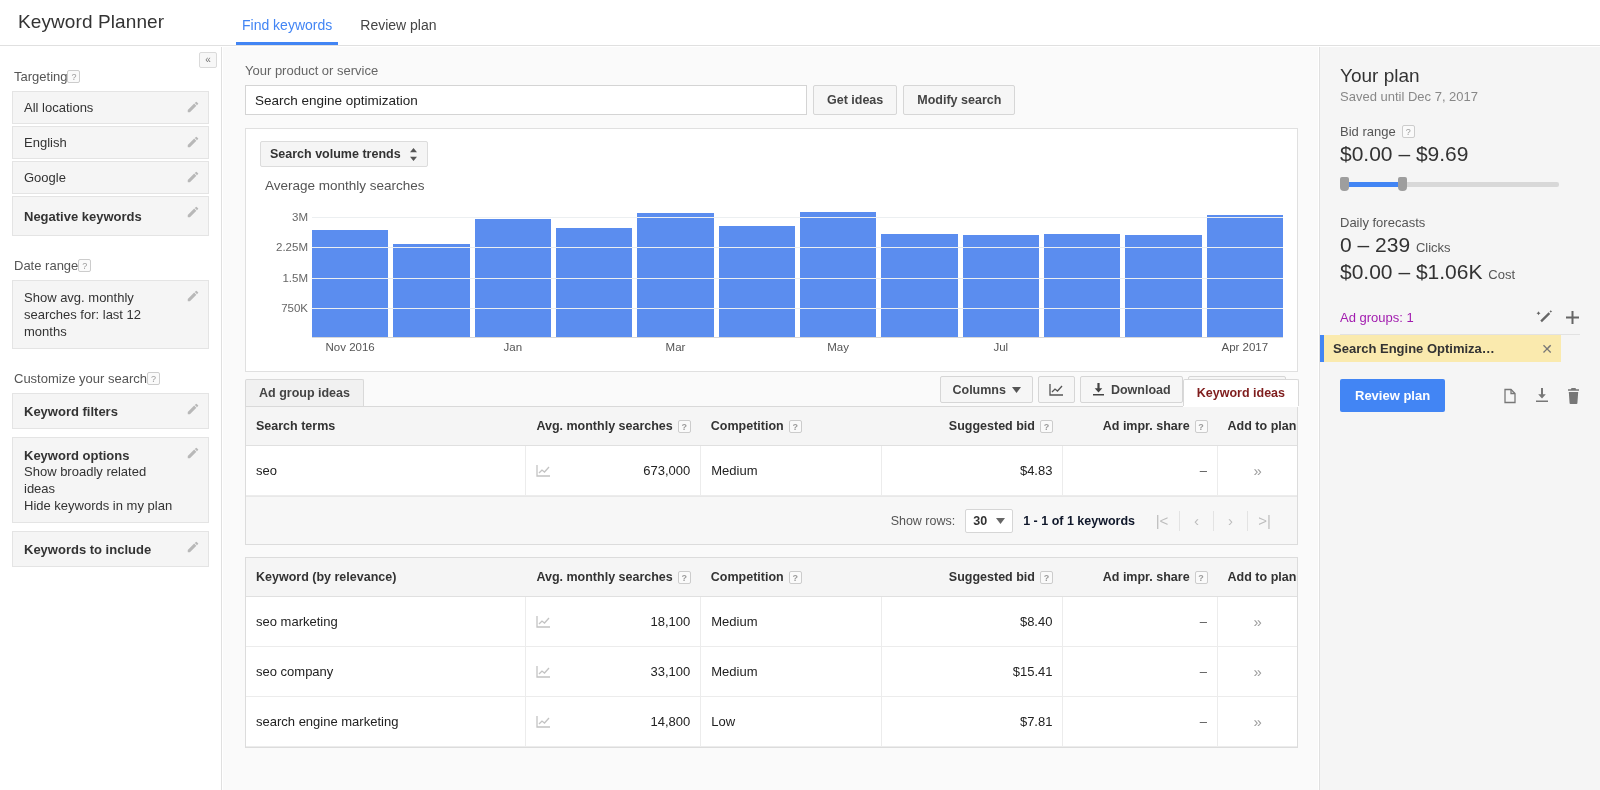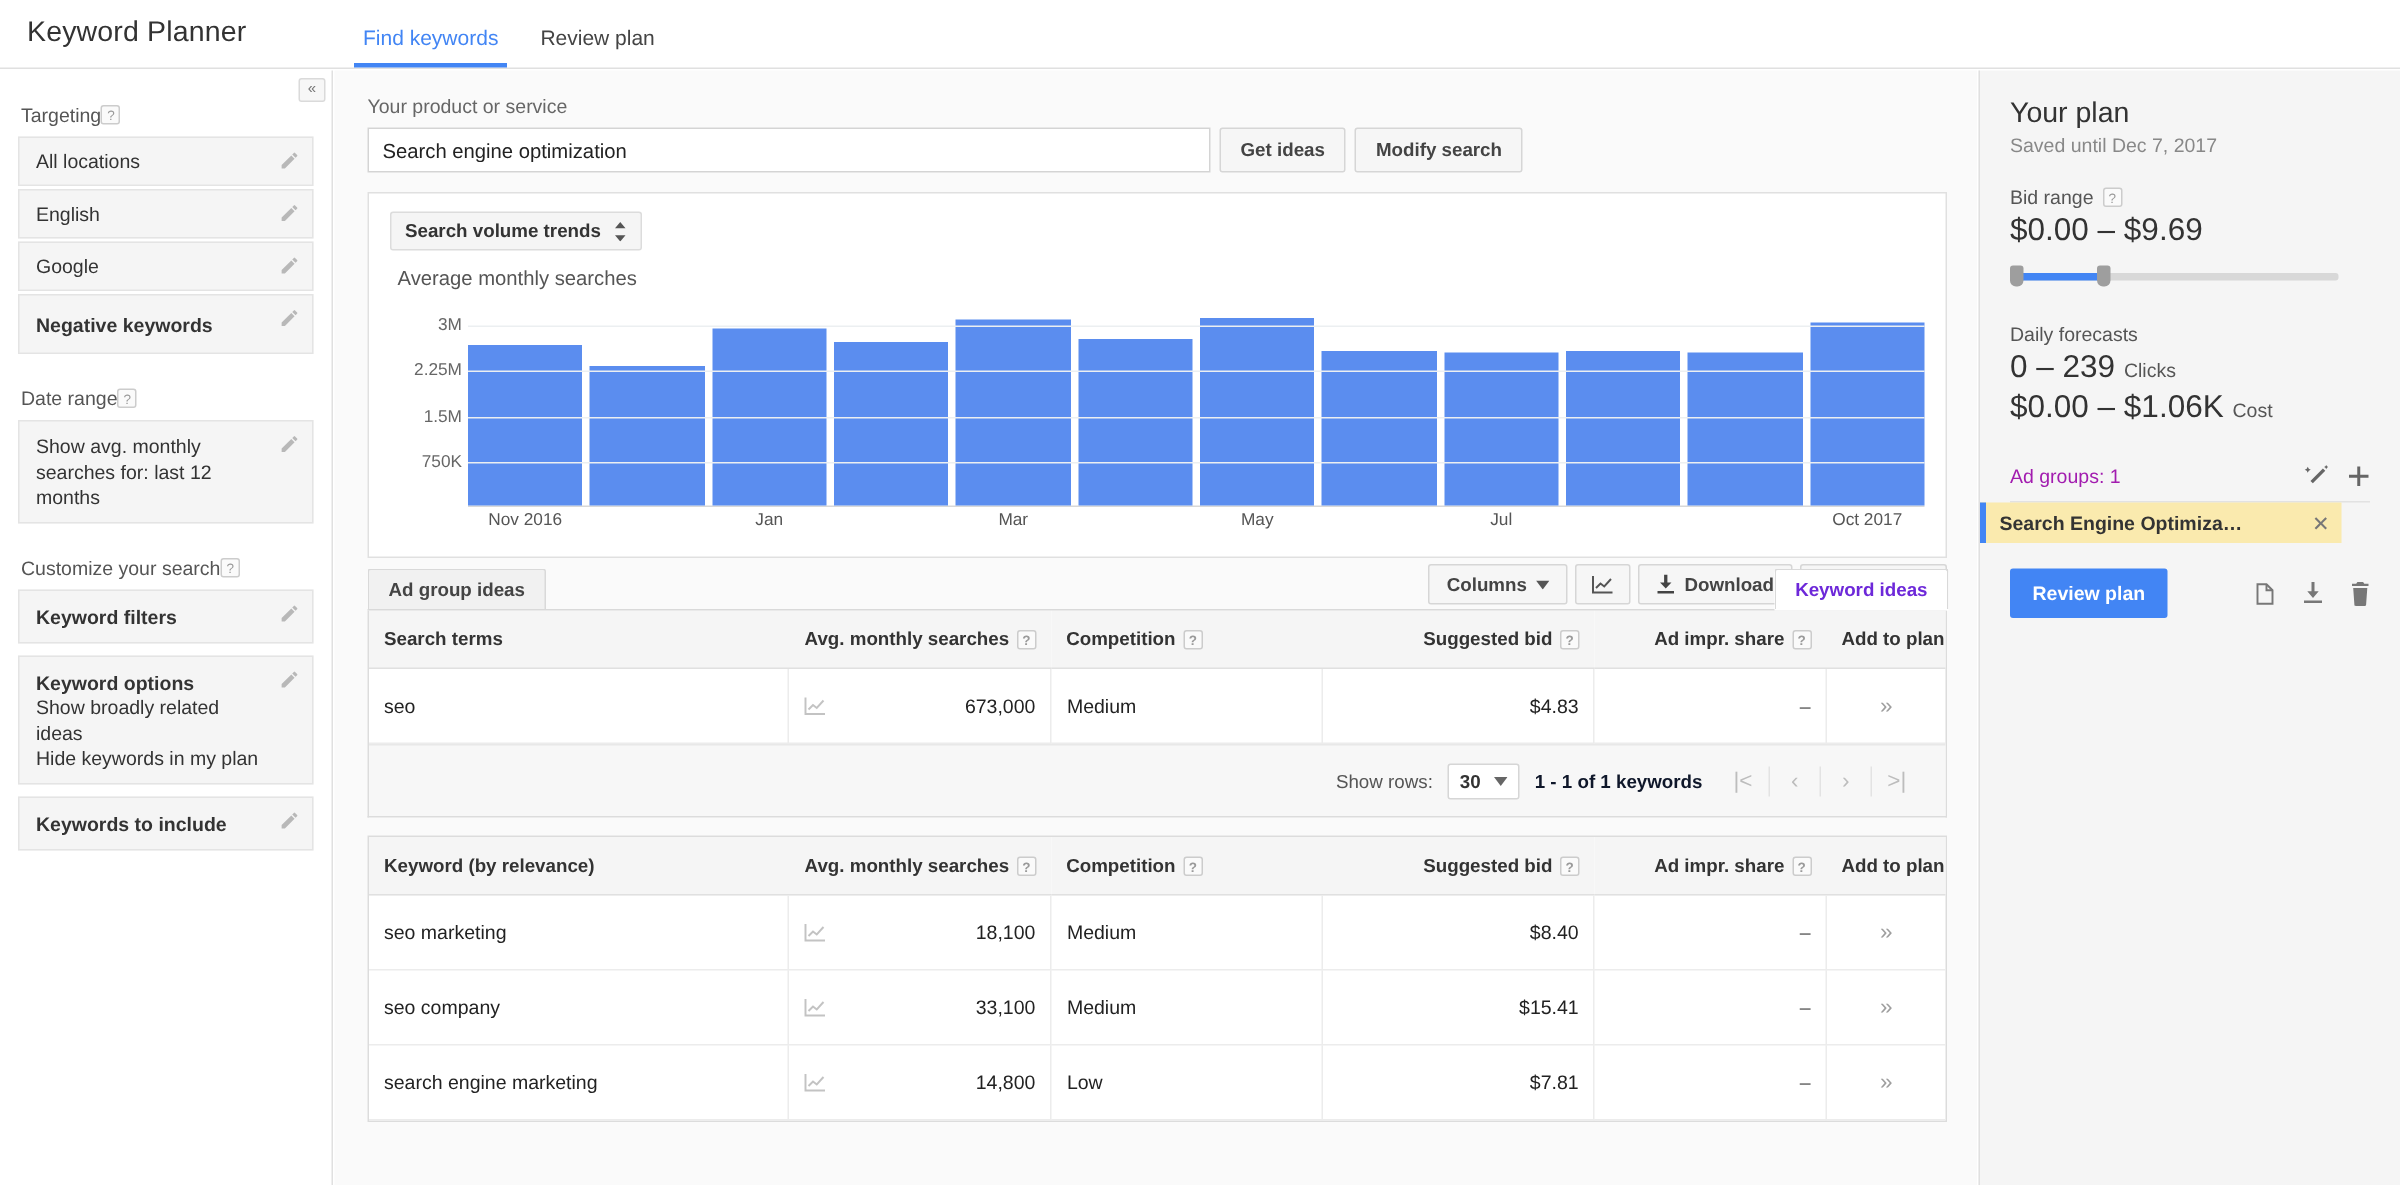--- a/index.html
+++ b/index.html
@@ -121,23 +121,23 @@
   
   .tabstrip {
     margin-top: 8px; height: 27px; position: relative;
     border-bottom: 1px solid #d9d9d9; display: flex; align-items: flex-end; justify-content: space-between;
   }
   .ttab {
     font-size: 12.5px; font-weight: bold; color: #444; cursor: pointer;
     border: 1px solid #d9d9d9; border-bottom: none; background: #f1f1f1;
     padding: 6px 13px 6px 13px; margin-right: -1px; border-radius: 2px 2px 0 0;
   }
-  .ttab.active { background: #fff; color: #6d28d9; position: relative; z-index: 2;
+  .ttab.active { background: #fff; color: #7f1d1d; position: relative; z-index: 2;
     box-shadow: 0 1px 0 #fff; }
-  .toolbar { position: absolute; right: 0; bottom: 3px; display: flex; gap: 5px; }
+  .toolbar { position: absolute; right: 12px; bottom: 3px; display: flex; gap: 5px; }
   .tbtn {
     border: 1px solid #d6d6d6; background: #f6f6f6; border-radius: 2px;
     font-size: 12.5px; font-weight: bold; color: #444; cursor: pointer;
     height: 27px; display: inline-flex; align-items: center; gap: 6px;
     padding: 0 11px; white-space: nowrap;
   }
 
   
   .tablewrap { background: #fff; border: 1px solid #dcdcdc; border-top: none; }
   table { width: 100%; border-collapse: collapse; table-layout: fixed; }
@@ -370,21 +370,21 @@
           <div class="gline" style="top: 45.3333px;"></div>
           <div class="gline" style="top: 75.5556px;"></div>
           <div class="gline" style="top: 105.778px;"></div>
         </div>
       <div class="xlabels">
           <div class="xlab" style="left: 38.1667px;">Nov 2016</div>
           <div class="xlab" style="left: 200.833px;">Jan</div>
           <div class="xlab" style="left: 363.5px;">Mar</div>
           <div class="xlab" style="left: 526.167px;">May</div>
           <div class="xlab" style="left: 688.833px;">Jul</div>
-          <div class="xlab" style="left: 932.833px;">Oct 2017</div>
+          <div class="xlab" style="left: 932.833px;">Apr 2017</div>
         </div>
     </div>
   </div>
 
   <div class="tabstrip">
     <div class="ttab">Ad group ideas</div>
     <div class="ttab active">Keyword ideas</div>
     <div class="toolbar">
       <div class="tbtn">
         <span>Columns</span>

